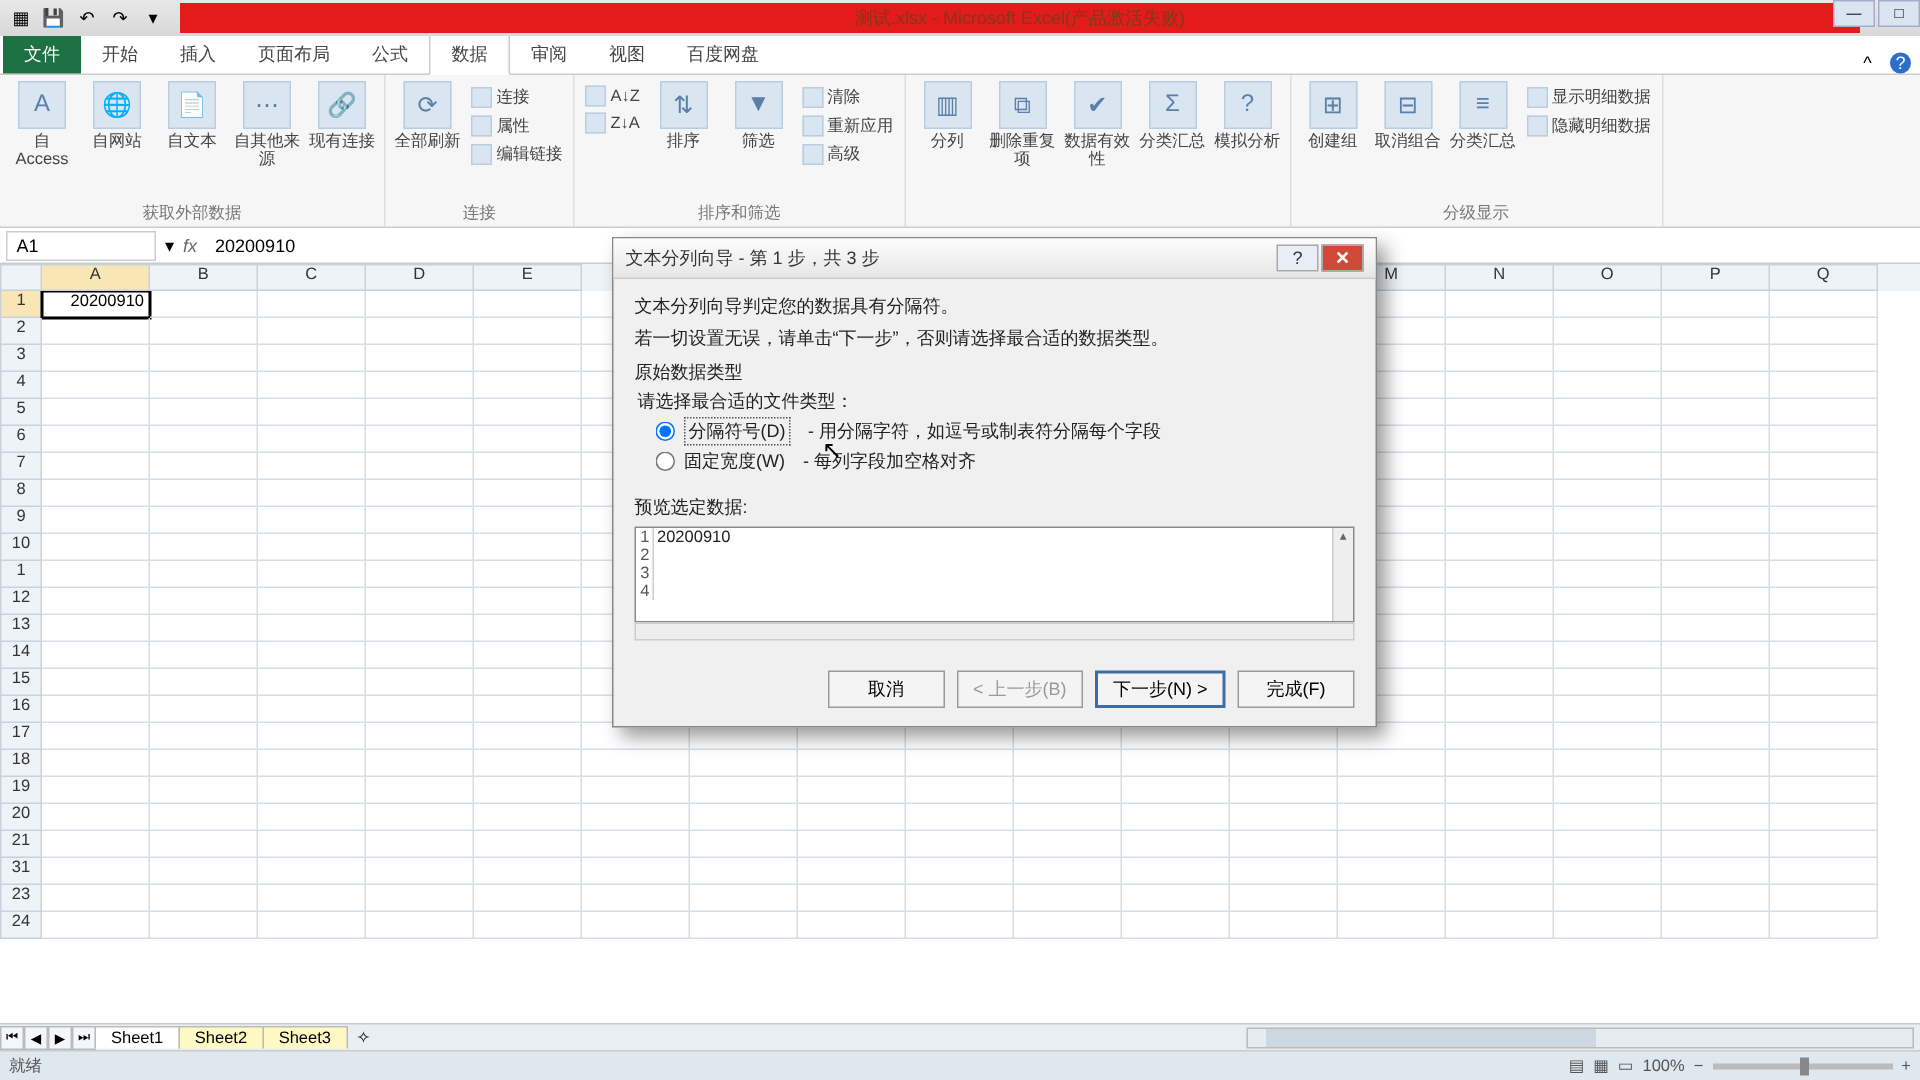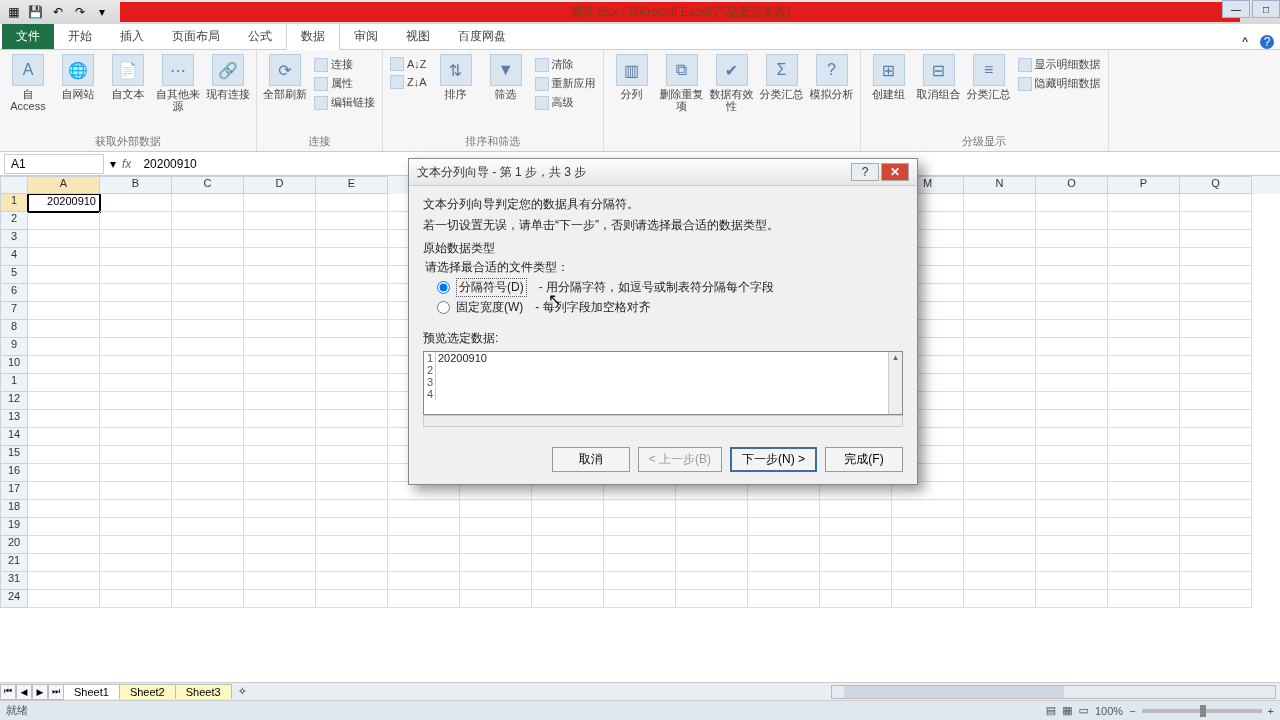--- a/index.html
+++ b/index.html
@@ -726,20 +726,40 @@
         <div class="c"></div>
         <div class="c"></div>
         <div class="c"></div>
         <div class="c"></div>
         <div class="c"></div>
         <div class="c"></div>
         <div class="c"></div>
         <div class="c"></div>
       </div>
       <div class="r">
+        <div class="rh">23</div>
+        <div class="c"></div>
+        <div class="c"></div>
+        <div class="c"></div>
+        <div class="c"></div>
+        <div class="c"></div>
+        <div class="c"></div>
+        <div class="c"></div>
+        <div class="c"></div>
+        <div class="c"></div>
+        <div class="c"></div>
+        <div class="c"></div>
+        <div class="c"></div>
+        <div class="c"></div>
+        <div class="c"></div>
+        <div class="c"></div>
+        <div class="c"></div>
+        <div class="c"></div>
+      </div>
+      <div class="r">
         <div class="rh">24</div>
         <div class="c"></div>
         <div class="c"></div>
         <div class="c"></div>
         <div class="c"></div>
         <div class="c"></div>
         <div class="c"></div>
         <div class="c"></div>
         <div class="c"></div>
         <div class="c"></div>

